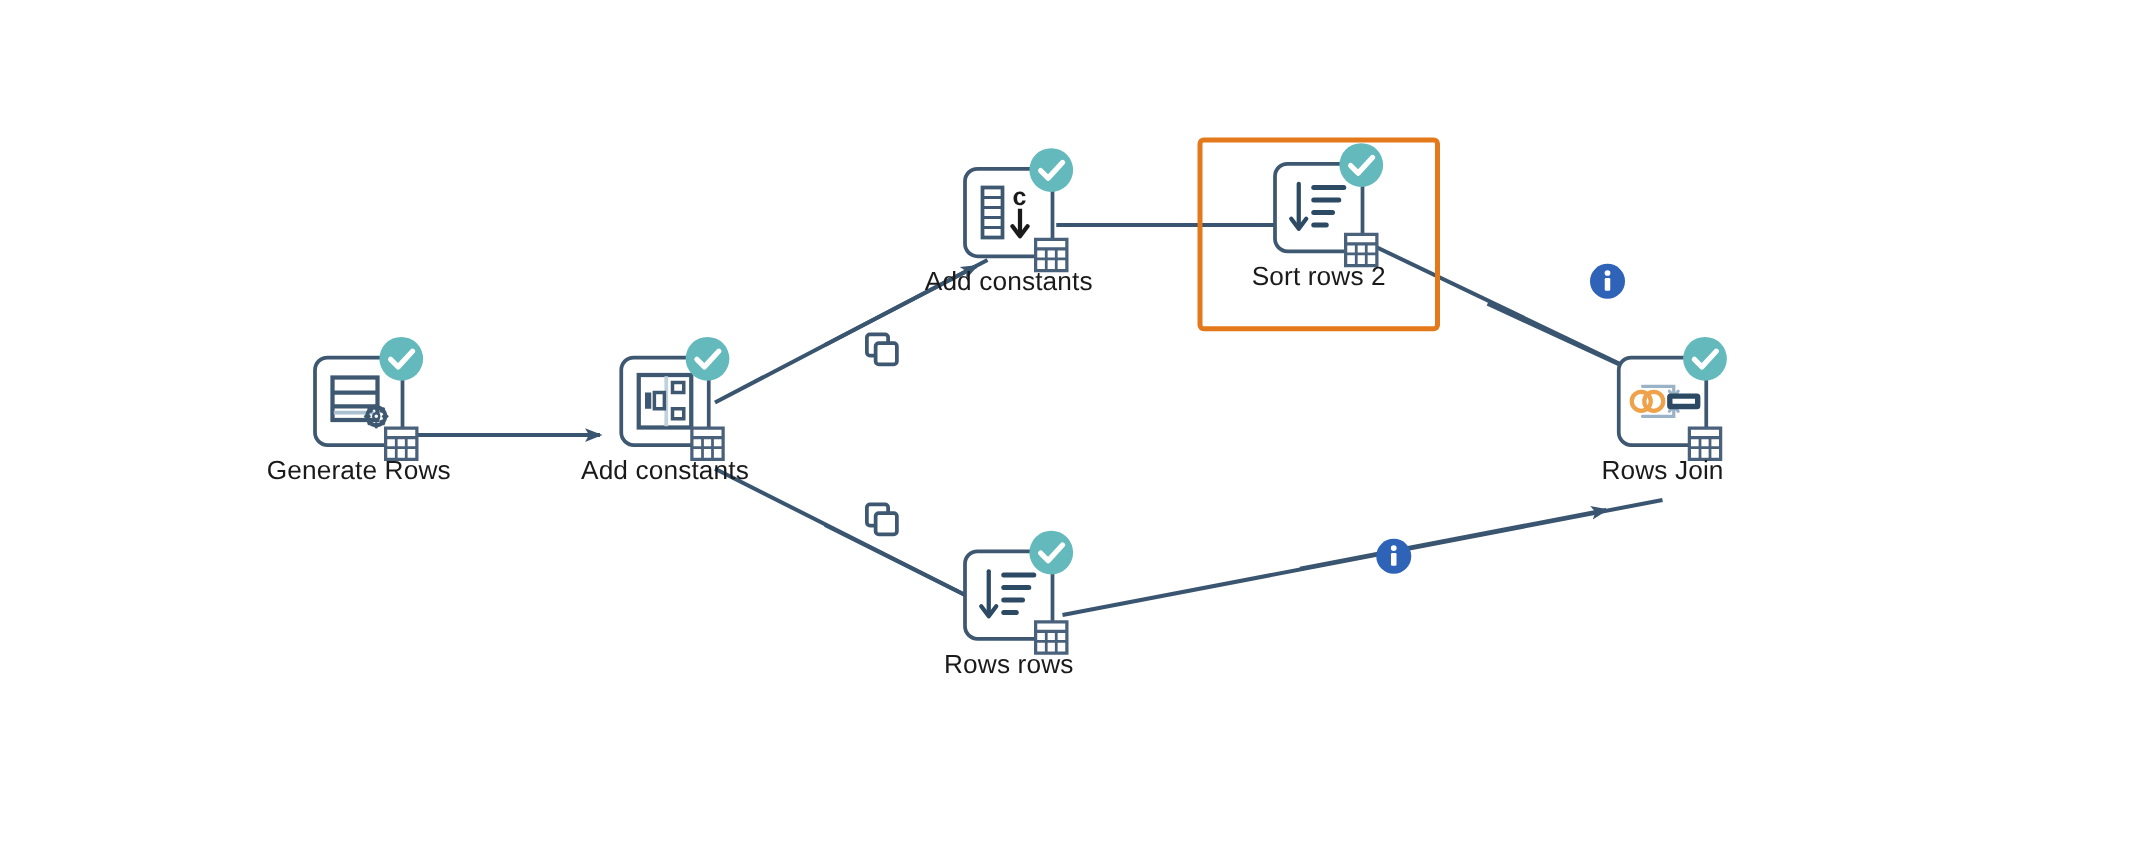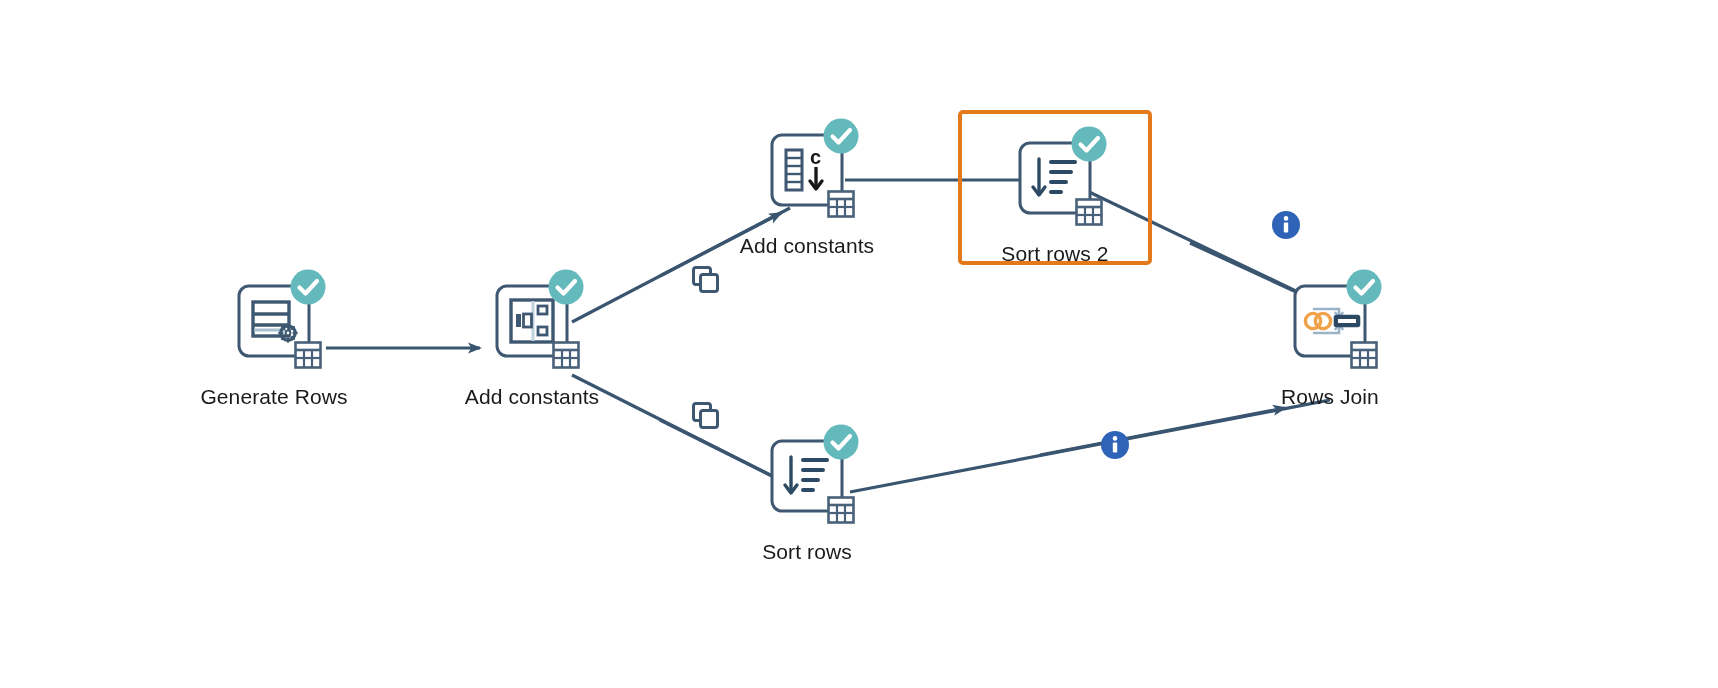--- a/index.html
+++ b/index.html
@@ -39,21 +39,20 @@
   .node-label {
     position: absolute;
     top: 82px;
     left: 50%;
     transform: translateX(-50%);
     white-space: nowrap;
     font-size: 21px;
     color: #1a1a1a;
     font-family: "Liberation Sans", sans-serif;
     letter-spacing: 0.1px;
-    margin-top: 20px;
   }
   .badge-check {
     position: absolute;
     width: 38px;
     height: 38px;
     right: -15px;
     top: -15px;
   }
   .badge-grid {
     position: absolute;
@@ -146,21 +145,21 @@
   <div class="hop-badge" style="left:1100px; top:430px;">
     <svg viewBox="0 0 30 30" width="30" height="30" xmlns="http://www.w3.org/2000/svg">
       <circle cx="15" cy="15" r="14" fill="#2E63B8"></circle>
       <circle cx="15" cy="8.4" r="2.3" fill="#ffffff"></circle>
       <rect x="12.8" y="12.4" width="4.4" height="10.2" rx="1" fill="#ffffff"></rect>
     </svg>
   </div>
 
   <div class="selection-rect" style="left:958px; top:110px; width:194px; height:155px;"></div>
 
-  <div class="node" style="left:236px; top:283px;">
+  <div class="node" style="left:249px; top:283px;">
     <div class="node-box">
       <svg viewBox="0 0 76 76" width="76" height="76" xmlns="http://www.w3.org/2000/svg">
         <rect x="3" y="3" width="70" height="70" rx="10" fill="#ffffff" stroke="#3F5871" stroke-width="3"></rect>
         <rect x="17" y="19" width="36" height="34" fill="none" stroke="#3F5871" stroke-width="3.4"></rect>
         <line x1="17" y1="31" x2="53" y2="31" stroke="#3F5871" stroke-width="3.4"></line>
         <line x1="17" y1="42" x2="53" y2="42" stroke="#3F5871" stroke-width="3.4"></line>
         <line x1="18" y1="47" x2="50" y2="47" stroke="#A9C0D0" stroke-width="3"></line>
         <g transform="translate(44,42)">
           <circle cx="8" cy="8" r="7.2" fill="none" stroke="#3F5871" stroke-width="3.2"></circle>
           <circle cx="8" cy="8" r="2.4" fill="#ffffff" stroke="#3F5871" stroke-width="2"></circle>
@@ -252,21 +251,21 @@
         <rect x="2.5" y="2.5" width="25" height="25" fill="#ffffff" stroke="#49617A" stroke-width="2.6"></rect>
         <line x1="2.5" y1="10" x2="27.5" y2="10" stroke="#49617A" stroke-width="2.6"></line>
         <line x1="2.5" y1="18" x2="27.5" y2="18" stroke="#49617A" stroke-width="2.2"></line>
         <line x1="11" y1="10" x2="11" y2="27.5" stroke="#49617A" stroke-width="2.2"></line>
         <line x1="19" y1="10" x2="19" y2="27.5" stroke="#49617A" stroke-width="2.2"></line>
       </svg>
     </div>
     <div class="node-label">Add constants</div>
   </div>
 
-  <div class="node" style="left:1017px; top:140px;">
+  <div class="node" style="left:1017px; top:128px;">
     <div class="node-box">
       <svg viewBox="0 0 76 76" width="76" height="76" xmlns="http://www.w3.org/2000/svg">
         <rect x="3" y="3" width="70" height="70" rx="10" fill="#ffffff" stroke="#3F5871" stroke-width="3"></rect>
         <g stroke="#2C4A63" stroke-width="3.4" fill="none" stroke-linecap="round" stroke-linejoin="round">
           <line x1="22" y1="19" x2="22" y2="54"></line>
           <path d="M16 47 L22 55 L28 47"></path>
         </g>
         <g stroke="#2C4A63" stroke-width="4" stroke-linecap="round">
           <line x1="34" y1="22" x2="58" y2="22"></line>
           <line x1="34" y1="32" x2="54" y2="32"></line>
@@ -317,21 +316,21 @@
     </div>
     <div class="badge-grid">
       <svg viewBox="0 0 30 30" width="30" height="30" xmlns="http://www.w3.org/2000/svg">
         <rect x="2.5" y="2.5" width="25" height="25" fill="#ffffff" stroke="#49617A" stroke-width="2.6"></rect>
         <line x1="2.5" y1="10" x2="27.5" y2="10" stroke="#49617A" stroke-width="2.6"></line>
         <line x1="2.5" y1="18" x2="27.5" y2="18" stroke="#49617A" stroke-width="2.2"></line>
         <line x1="11" y1="10" x2="11" y2="27.5" stroke="#49617A" stroke-width="2.2"></line>
         <line x1="19" y1="10" x2="19" y2="27.5" stroke="#49617A" stroke-width="2.2"></line>
       </svg>
     </div>
-    <div class="node-label">Sort rows</div>
+    <div class="node-label">Rows rows</div>
   </div>
 
   <div class="node" style="left:1292px; top:283px;">
     <div class="node-box">
       <svg viewBox="0 0 76 76" width="76" height="76" xmlns="http://www.w3.org/2000/svg">
         <rect x="3" y="3" width="70" height="70" rx="10" fill="#ffffff" stroke="#3F5871" stroke-width="3"></rect>
         <g stroke="#9BB3C6" stroke-width="2.6" fill="none" stroke-linecap="round">
           <path d="M22 26 L47 26 L47 32"></path>
           <path d="M22 50 L47 50 L47 44"></path>
           <path d="M43.5 30 L47 34 L50.5 30"></path>

